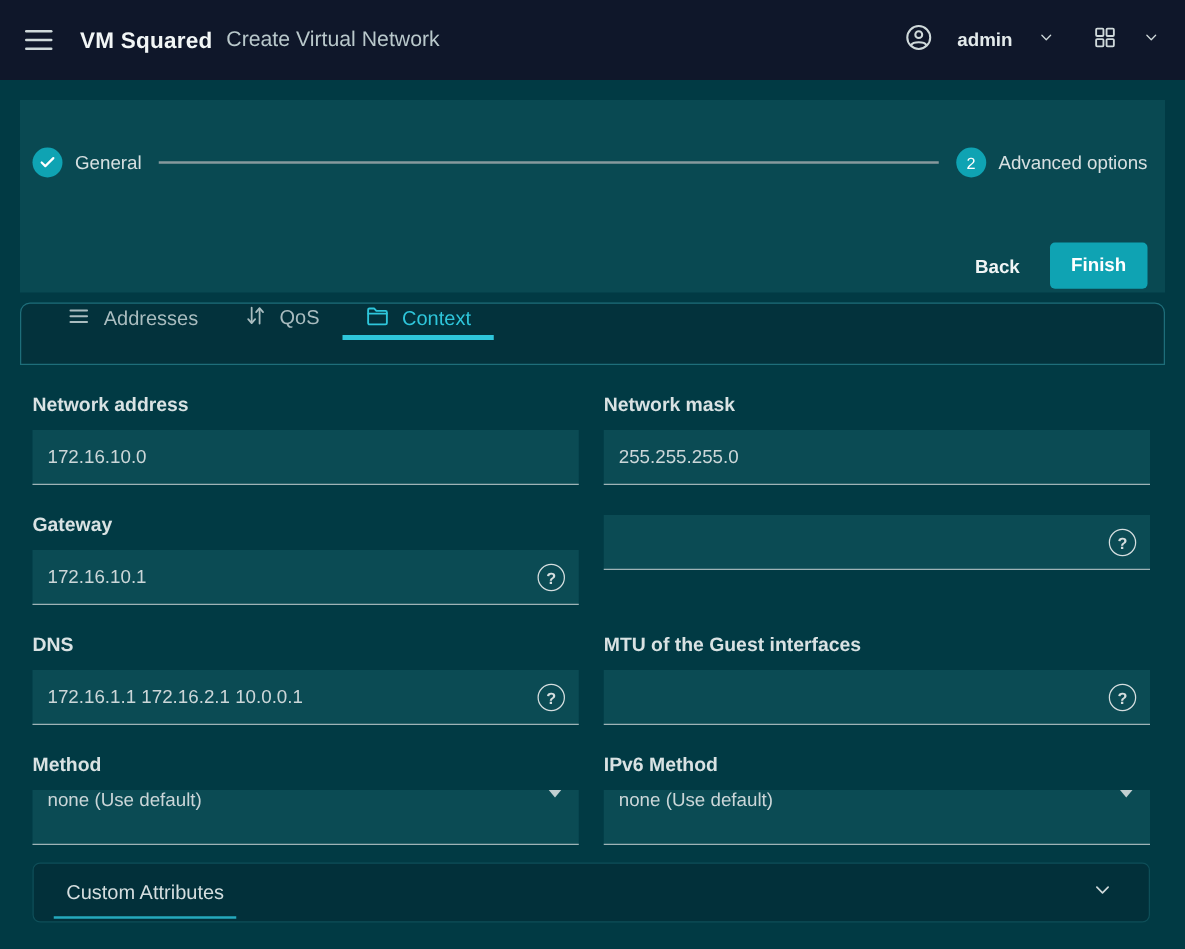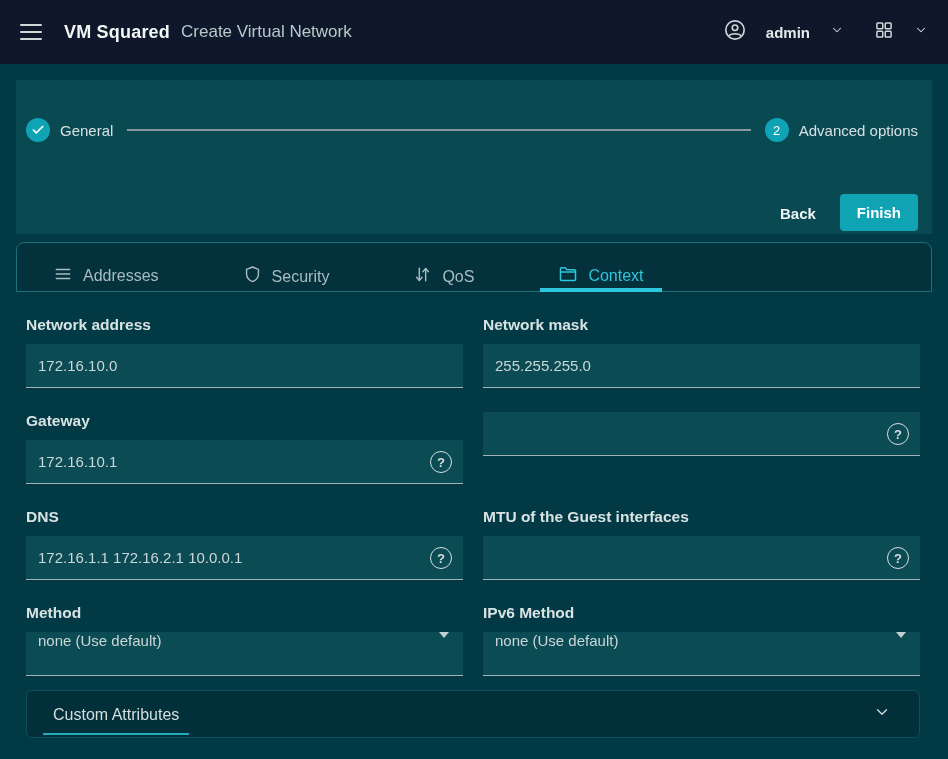--- a/index.html
+++ b/index.html
@@ -42,21 +42,21 @@
     padding:9px 14px; cursor:pointer; font-family:inherit;
   }
   .btn-primary {
     background:#0fa3b3; border:none; color:#fff; font-size:15px; font-weight:700;
     padding:10px 17px; border-radius:4px; cursor:pointer; font-family:inherit;
   }
   
   .tabbar {
     margin-top:8px; height:50px; background:#03323c;
     border:1px solid #1e6e7a; border-radius:8px 8px 0 0;
-    display:flex; align-items:flex-end; padding-left:18px;gap:48px;
+    display:flex; align-items:flex-start; padding-left:18px;
   }
   .tab {
     display:flex; align-items:center; gap:10px; padding:0 18px;
     color:#a9bcbf; font-size:16px; cursor:pointer;
     border-bottom:4px solid transparent; margin-bottom:-1px;
   }
   .tab svg { stroke:currentColor; fill:none; stroke-width:1.8; stroke-linecap:round; stroke-linejoin:round; }
   .tab.active { color:#2ec6db; border-bottom-color:#2ec6db; }
   
   .form-grid {
@@ -170,28 +170,20 @@
   <div class="tabbar">
     <div class="tab">
       <span>
         <svg width="20" height="20" viewBox="0 0 24 24">
             <line x1="4" y1="6.5" x2="20" y2="6.5"></line>
             <line x1="4" y1="12" x2="20" y2="12"></line>
             <line x1="4" y1="17.5" x2="20" y2="17.5"></line>
           </svg>
       </span>
       <span>Addresses</span>
-    </div>
-    <div class="tab">
-      <span>
-        <svg width="19" height="19" viewBox="0 0 24 24">
-            <path d="M12 2.5l7.5 3v5.5c0 5.2-3.6 8.4-7.5 10-3.9-1.6-7.5-4.8-7.5-10V5.5z"></path>
-          </svg>
-      </span>
-      <span>Security</span>
     </div>
     <div class="tab">
       <span>
         <svg width="19" height="19" viewBox="0 0 24 24">
             <line x1="8" y1="4" x2="8" y2="19"></line>
             <polyline points="4.5 15.5 8 19.5 11.5 15.5"></polyline>
             <line x1="16" y1="20" x2="16" y2="5"></line>
             <polyline points="12.5 8.5 16 4.5 19.5 8.5"></polyline>
           </svg>
       </span>

